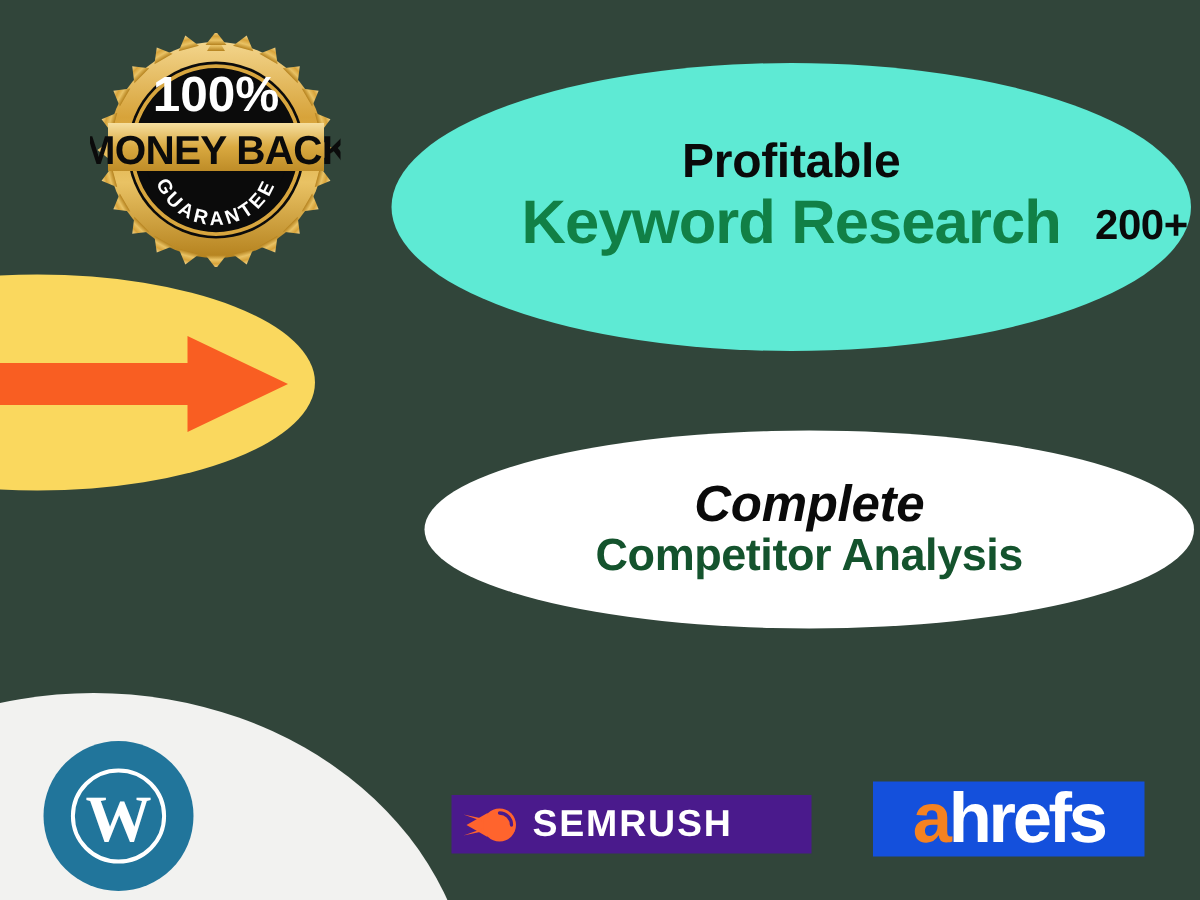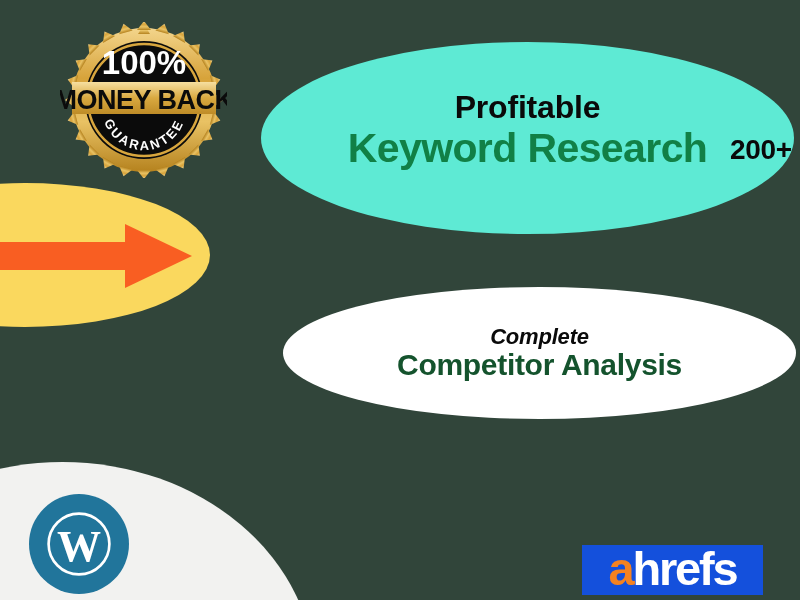--- a/index.html
+++ b/index.html
@@ -140,21 +140,21 @@
   .ew-inner {
     position: absolute;
     left: 0; top: 0; right: 0; bottom: 0;
     display: flex;
     flex-direction: column;
     align-items: center;
     justify-content: center;
     box-sizing: border-box;
   }
   .line-complete {
-    font-size: 22px;
+    font-size: 34px;
     font-weight: 700;
     font-style: italic;
     color: #0A0A0A;
     line-height: 1.06;
     letter-spacing: -0.2px;
   }
   .line-competitor {
     font-size: 30px;
     font-weight: 700;
     color: #14532d;
@@ -198,21 +198,20 @@
     position: absolute;
     left: 582px;
     top: 521px;
     width: 181px;
     height: 50px;
     background: #1450DC;
     display: flex;
     align-items: center;
     justify-content: center;
     overflow: hidden;
-    margin-top: 24px;
   }
   .ahrefs-word {
     font-size: 47px;
     font-weight: 700;
     letter-spacing: -2.2px;
     line-height: 1;
     margin-top: -3px;
   }
   .ahrefs-a { color: #F58220; }
   .ahrefs-rest { color: #FFFFFF; }
@@ -365,18 +364,30 @@
   </div>
   <div class="tag-200">200+</div>
 
   <div class="ellipse-white">
     <div class="ew-inner">
       <div class="line-complete">Complete</div>
       <div class="line-competitor">Competitor Analysis</div>
     </div>
   </div>
 
+  <div class="semrush">
+    <span class="semrush-icon">
+      <svg width="40" height="26" viewBox="0 0 40 26">
+        <path d="M2 13 L16 5 L16 21 Z" fill="#FF642D"></path>
+        <path d="M0 6 L14 9 L14 11 Z" fill="#FF642D"></path>
+        <path d="M0 20 L14 15 L14 17 Z" fill="#FF642D"></path>
+        <circle cx="24" cy="13" r="11" fill="#FF642D"></circle>
+        <path d="M24 5 a8 8 0 0 1 8 8" fill="none" stroke="#4A1A8C" stroke-width="2.2" stroke-linecap="round"></path>
+      </svg>
+    </span>
+    <span class="semrush-word">SEMRUSH</span>
+  </div>
 
   <div class="ahrefs">
     <span class="ahrefs-word"><span class="ahrefs-a">a</span><span class="ahrefs-rest">hrefs</span></span>
   </div>
 
 </div>
 
 </body></html>

